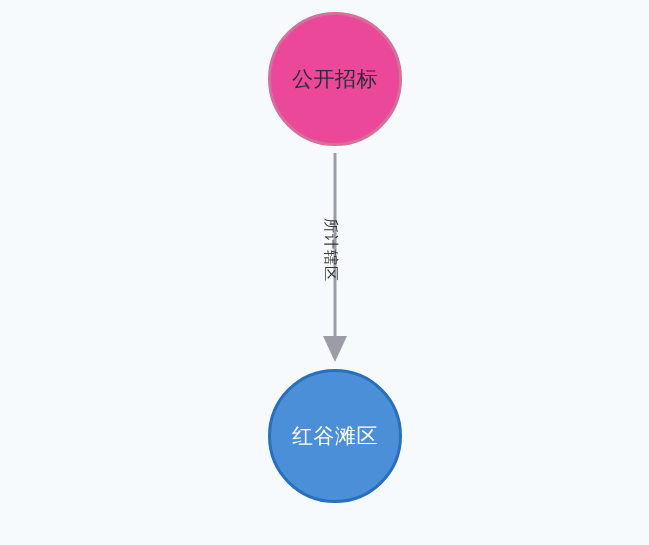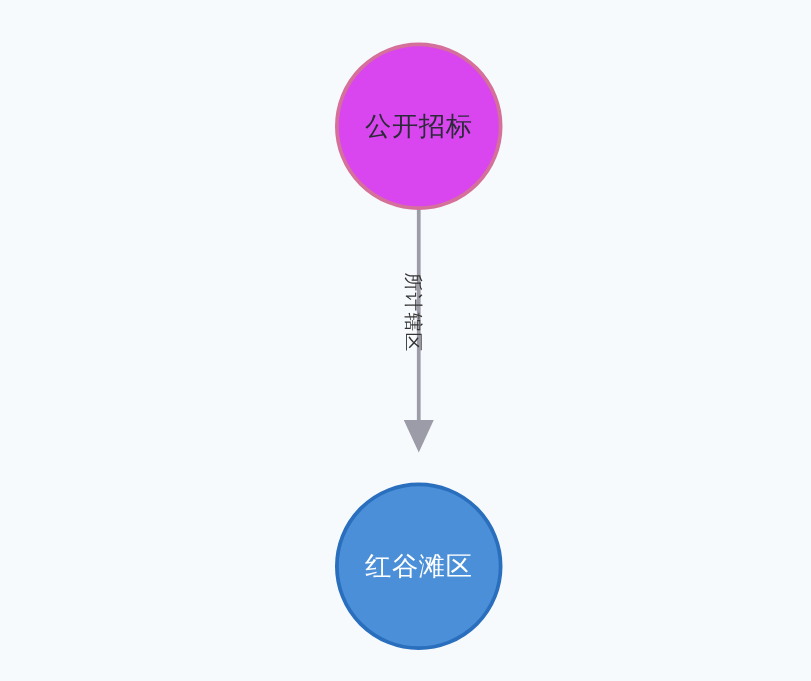--- a/index.html
+++ b/index.html
@@ -38,33 +38,33 @@
     line-height: 1;
     user-select: none;
   }
   .node-label {
     display: block;
     letter-spacing: 0.5px;
     white-space: nowrap;
   }
   #node-source {
     left: 268px;
-    top: 34px;
+    top: 12px;
     width: 134px;
     height: 134px;
-    background: #d946ef;
+    background: #ec4899;
     border: 3px solid #d4709a;
   }
   #node-source .node-label {
     color: #2b2b38;
     font-size: 21px;
   }
   #node-target {
     left: 268px;
-    top: 386px;
+    top: 369px;
     width: 134px;
     height: 134px;
     background: #4b8fd8;
     border: 3px solid #2a6fbd;
   }
   #node-target .node-label {
     color: #ffffff;
     font-size: 21px;
   }
   #edge-label-wrap {

